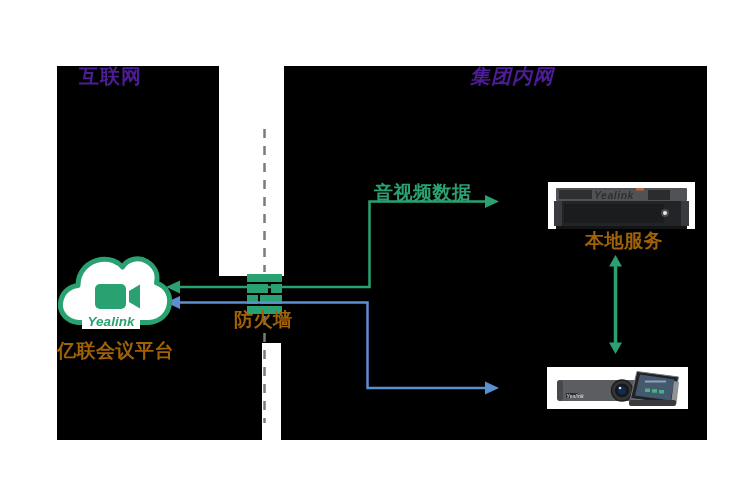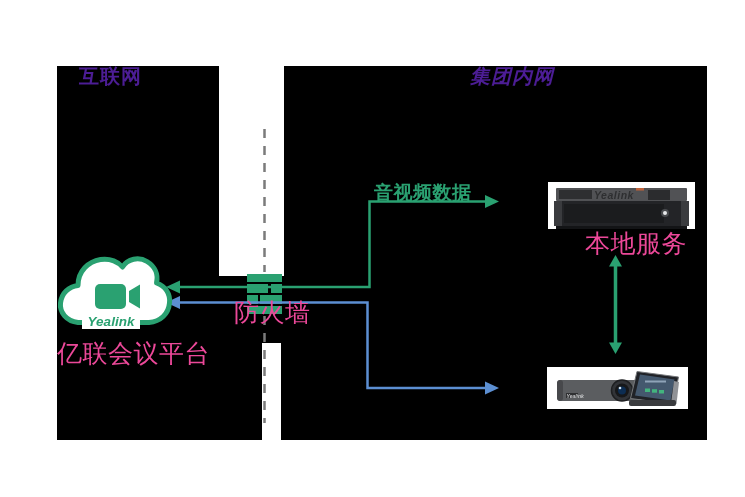--- a/index.html
+++ b/index.html
@@ -11,21 +11,21 @@
     font-family:"Liberation Sans", sans-serif;
   }
   .abs{position:absolute;white-space:nowrap;line-height:1;}
   .zone-title{
     color:#4c1d95;font-size:20px;font-weight:700;letter-spacing:1px;
   }
   .flow-label{
     color:#2AA171;font-size:19px;font-weight:700;letter-spacing:0.5px;
   }
   .gray-label{
-    color:#ec4899;font-size:25px;font-weight:400;letter-spacing:0.5px;
+    color:#a16207;font-size:19px;font-weight:700;letter-spacing:0.5px;
   }
   .cloud-logo{
     color:#2AA171;font-size:13.5px;font-weight:700;font-style:italic;
     width:58px;text-align:center;background:#ffffff;
   }
   .server-logo{
     color:#2e2f31;font-size:10.5px;font-weight:700;font-style:italic;letter-spacing:0.5px;
   }
   .bar-logo{
     color:#c8c9cb;font-size:5px;font-weight:700;font-style:italic;
@@ -122,21 +122,21 @@
       <polygon points="674,381 679,382 676.5,404 671,403" fill="#909296"></polygon>
       <rect x="629" y="400" width="47" height="6" rx="2" fill="#3a3b3e"></rect>
     </g>
   </svg>
 
   <div class="abs zone-title" style="left:79px;top:66px;">互联网</div>
   <div class="abs zone-title" style="left:470px;top:66px;font-style:italic;">集团内网</div>
 
   <div class="abs flow-label" style="left:374px;top:183px;">音视频数据</div>
 
-  <div class="abs gray-label" style="left:234px;top:300px;">防火墙</div>
+  <div class="abs gray-label" style="left:234px;top:310px;">防火墙</div>
   <div class="abs gray-label" style="left:57px;top:341px;">亿联会议平台</div>
   <div class="abs gray-label" style="left:585px;top:231px;">本地服务</div>
 
   <div class="abs cloud-logo" style="left:82px;top:315px;">Yealink</div>
   <div class="abs server-logo" style="left:594px;top:190px;">Yealink</div>
   <div class="abs bar-logo" style="left:566.5px;top:393.5px;">Yealink</div>
 
 </div>
 
 </body></html>

